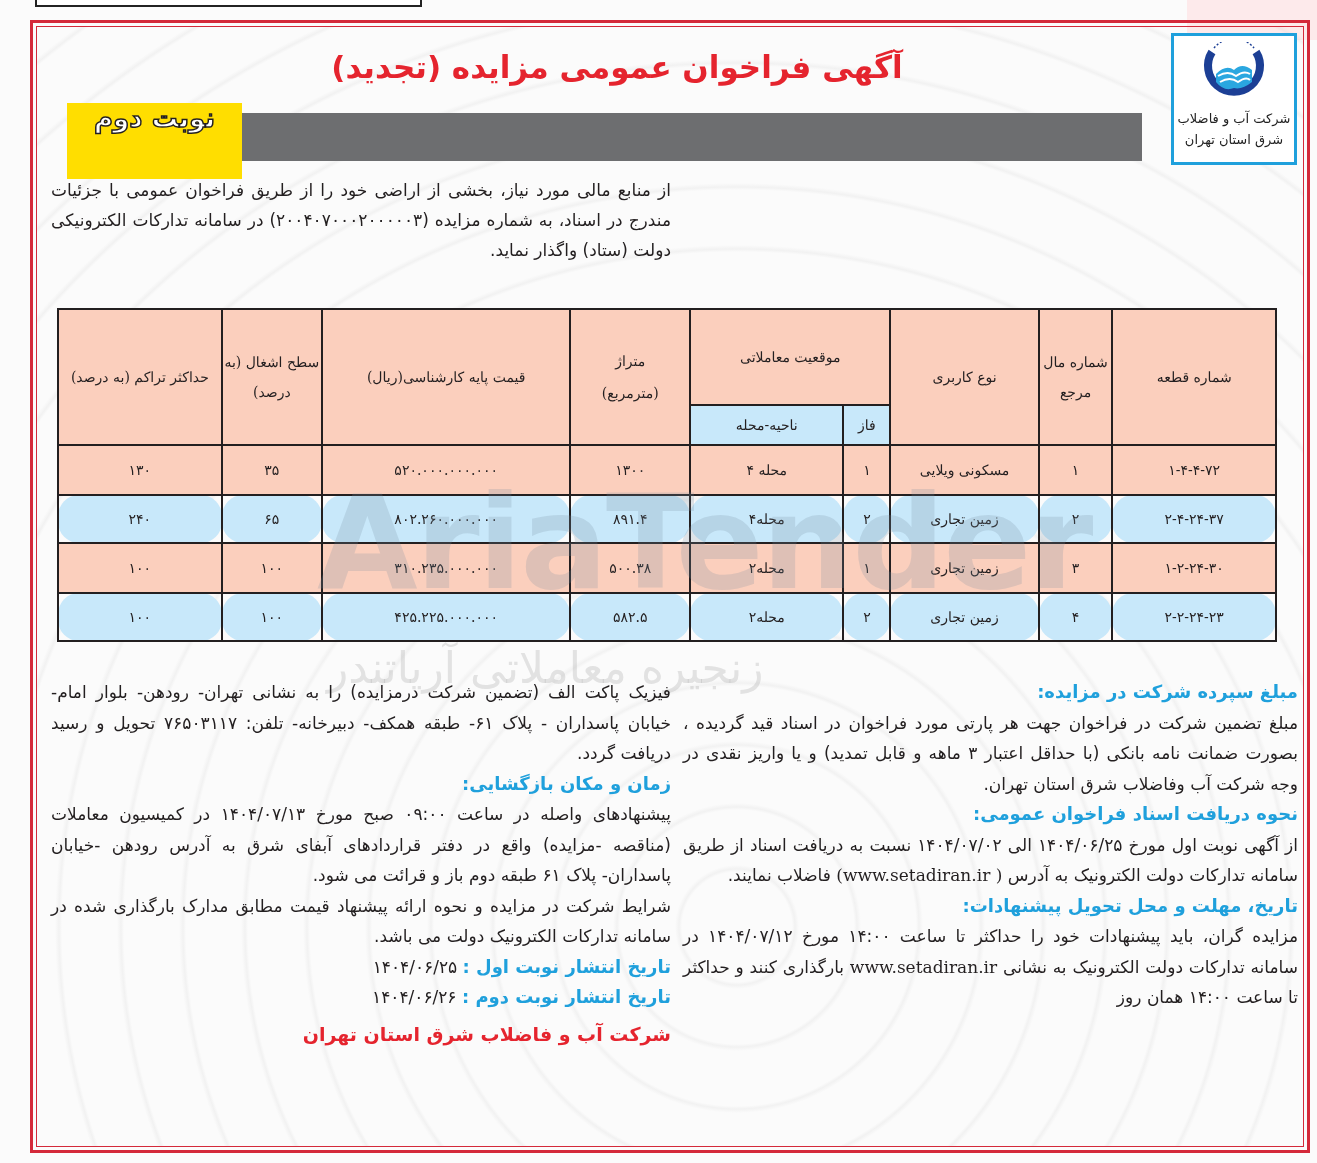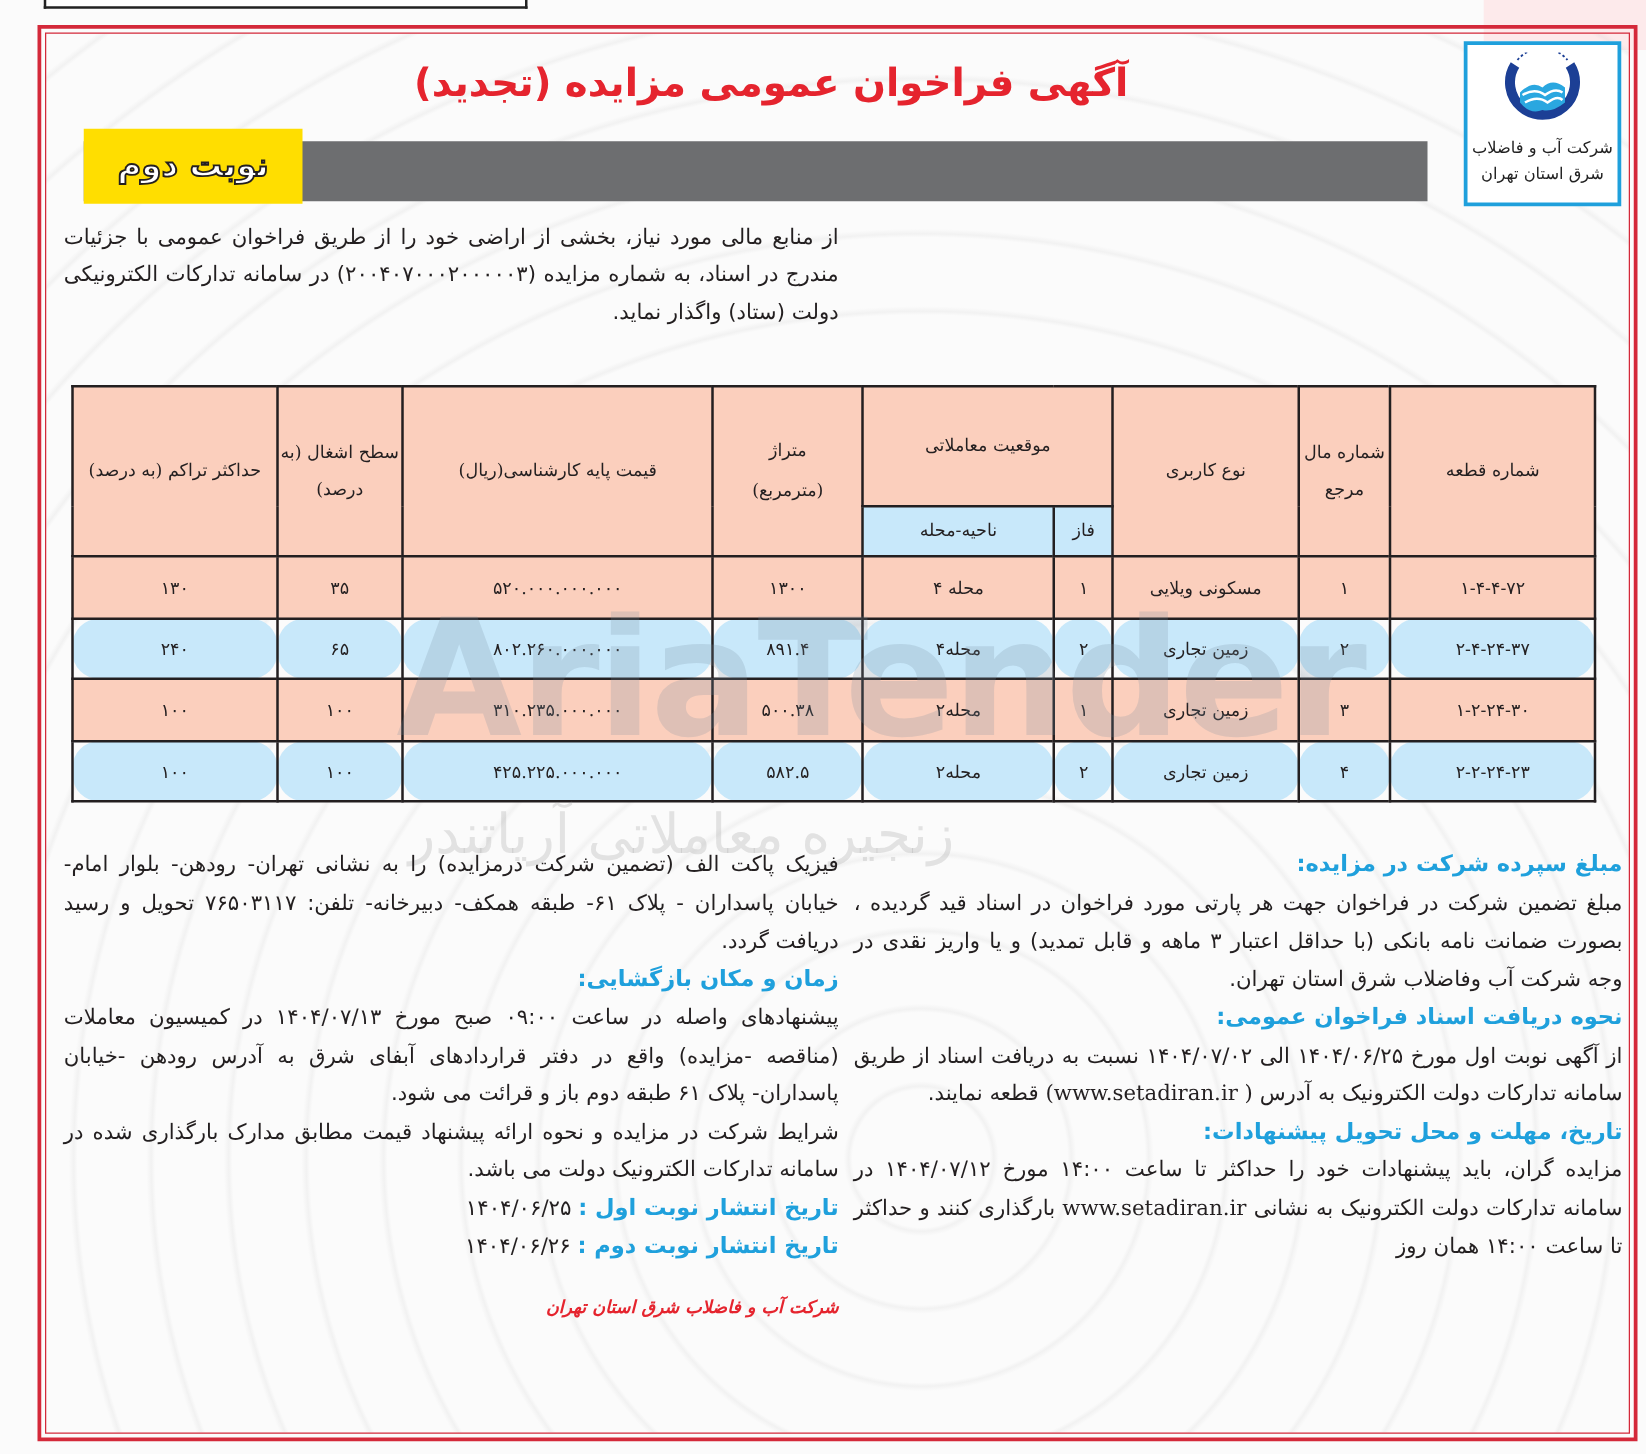--- a/index.html
+++ b/index.html
@@ -14,42 +14,42 @@
     background: repeating-radial-gradient(circle at 700px 900px, rgba(0,0,0,0) 0, rgba(0,0,0,0) 55px, rgba(200,200,200,.18) 58px, rgba(0,0,0,0) 62px); }
 
   .logo-box { position: absolute; right: 6px; top: 6px; width: 126px; height: 132px; border: 3px solid #1fa0dc; background: #fff; text-align: center; }
   .logo-svg { margin-top: 6px; }
   .logo-text { font-size: 13px; line-height: 21px; direction: rtl; color: #222; }
 
   .title { position: absolute; left: 270px; top: 22px; width: 620px; text-align: center; direction: rtl;
     font-family: "DejaVu Sans", sans-serif; font-weight: bold; font-size: 31px; color: #e5242e; letter-spacing: -1px; }
 
   .gray-bar { position: absolute; left: 30px; top: 86px; width: 1075px; height: 48px; background: #6d6e70; }
-  .round-badge { position: absolute; left: 30px; top: 76px; width: 175px; height: 60px; background: #ffde00; 
-    display: flex; align-items: center; justify-content: center; direction: rtl; }
+  .round-badge { position: absolute; left: 30px; top: 76px; width: 175px; height: 76px; background: #ffde00; 
+    display: flex; align-items: flex-start; justify-content: center; direction: rtl; }
   .round-badge span { font-weight: bold; font-size: 26px; color: #fff; -webkit-text-stroke: 1.5px #231f20; font-family: "DejaVu Sans", sans-serif; }
 
   .intro-right { position: absolute; right: 5px; top: 148px; width: 610px; direction: rtl; text-align: justify; font-size: 17px; line-height: 30px; }
   .intro-left { position: absolute; left: 14px; top: 148px; width: 620px; direction: rtl; text-align: justify; font-size: 17px; line-height: 30px; }
   .cyan { color: #1fa0dc; font-weight: bold; }
 
   table.plots { position: absolute; left: 20px; top: 281px; width: 1220px; border-collapse: collapse; direction: rtl; font-family: "DejaVu Serif", serif; }
   table.plots th, table.plots td { border: 2.5px solid #231f20; text-align: center; font-size: 14px; font-weight: normal; }
   table.plots th { background: #fbcfbd; line-height: 30px; }
   table.plots th.sub { background: #c8e8fa; height: 40px; }
   table.plots tr.pink td { background: #fbcfbd; height: 50px; }
   table.plots tr.blue td { background: #c8e8fa; height: 48px; border-radius: 21px; }
 
   .watermark { position: absolute; left: 280px; top: 440px; font-size: 130px; font-weight: bold; color: rgba(120,140,160,.22); font-family: "DejaVu Sans", sans-serif; pointer-events: none; letter-spacing: -2px; }
   .watermark-sub { position: absolute; left: 290px; top: 615px; font-size: 44px; color: rgba(150,150,150,.25); direction: rtl; pointer-events: none; letter-spacing: 12px; }
 
   .col-right { position: absolute; right: 5px; top: 650px; width: 615px; direction: rtl; text-align: justify; font-size: 17px; line-height: 30.5px; }
   .col-left { position: absolute; left: 14px; top: 650px; width: 620px; direction: rtl; text-align: justify; font-size: 17px; line-height: 30.5px; }
   .sec-head { color: #1fa0dc; font-weight: bold; font-size: 18px; }
-  .sign { color: #e5242e; font-weight: bold; font-size: 14px; margin-top: 18px; font-style: italic; }
+  .sign { color: #e5242e; font-weight: bold; font-size: 19px; margin-top: 6px; }
   .ltr { direction: ltr; unicode-bidi: embed; font-family: "DejaVu Serif", serif; }
 </style>
 </head>
 <body>
 
 <div class="top-box"></div>
 <div class="bg-mark"></div>
 
 <div class="frame">
   <div class="frame-inner">
@@ -148,21 +148,21 @@
     <div class="watermark">AriaTender</div>
     <div class="watermark-sub">زنجیره معاملاتی آریاتندر</div>
 
     <div class="col-right">
       <div class="sec-head">مبلغ سپرده شرکت در مزایده:</div>
       <div>مبلغ تضمین شرکت در فراخوان جهت هر پارتی مورد فراخوان در اسناد قید گردیده ، بصورت ضمانت نامه بانکی (با حداقل اعتبار ۳ ماهه و قابل تمدید) و یا واریز نقدی در وجه شرکت آب وفاضلاب شرق استان تهران.</div>
       <div class="sec-head">نحوه دریافت اسناد فراخوان عمومی:</div>
       <div>
         <span>از آگهی نوبت اول مورخ ۱۴۰۴/۰۶/۲۵ الی ۱۴۰۴/۰۷/۰۲ نسبت به دریافت اسناد از طریق سامانه تدارکات دولت الکترونیک به آدرس</span>
         <span class="ltr">(www.setadiran.ir )</span>
-        <span>قطعه نمایند.</span>
+        <span>فاضلاب نمایند.</span>
       </div>
       <div class="sec-head">تاریخ، مهلت و محل تحویل پیشنهادات:</div>
       <div>
         <span>مزایده گران، باید پیشنهادات خود را حداکثر تا ساعت ۱۴:۰۰ مورخ ۱۴۰۴/۰۷/۱۲ در سامانه تدارکات دولت الکترونیک به نشانی</span>
         <span class="ltr">www.setadiran.ir</span>
         <span>بارگذاری کنند و حداکثر تا ساعت ۱۴:۰۰ همان روز</span>
       </div>
     </div>
 
     <div class="col-left">

